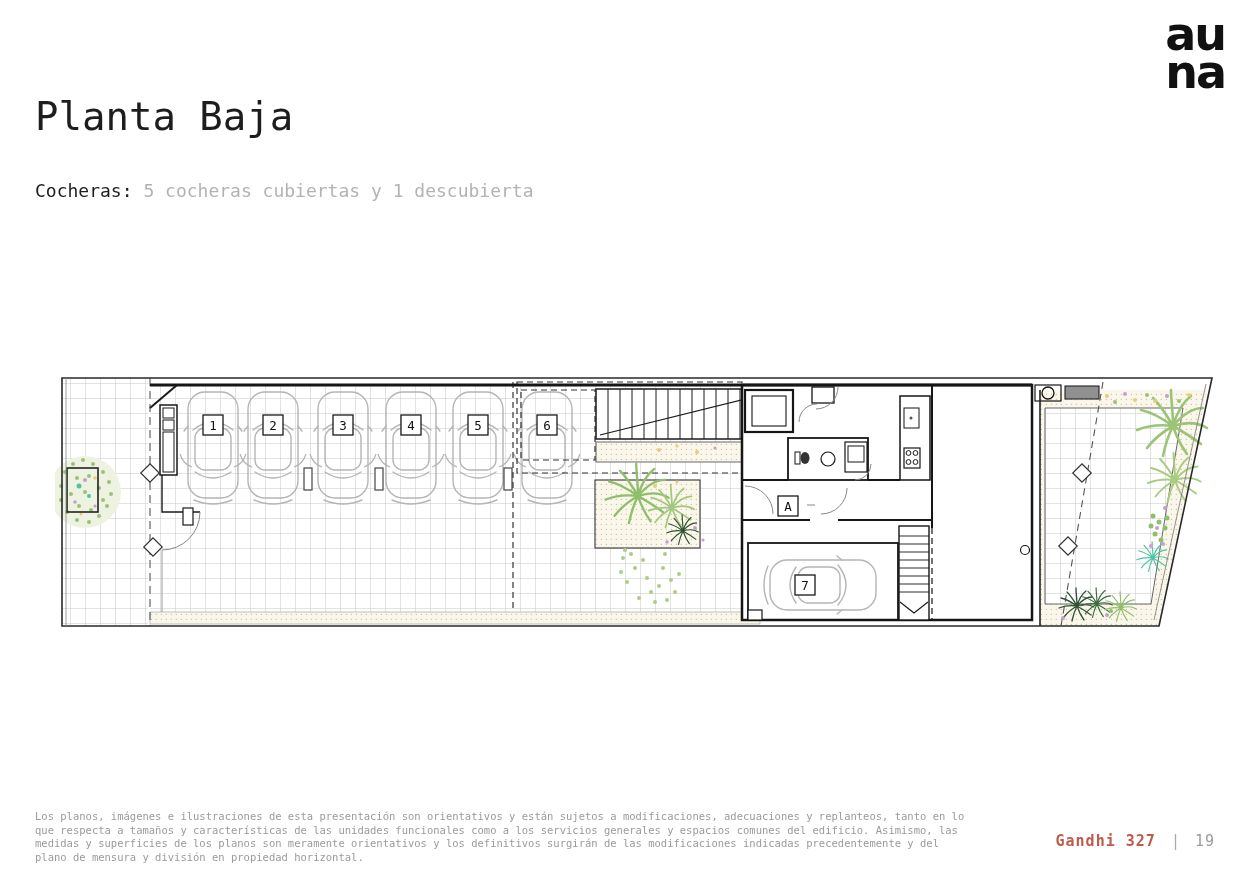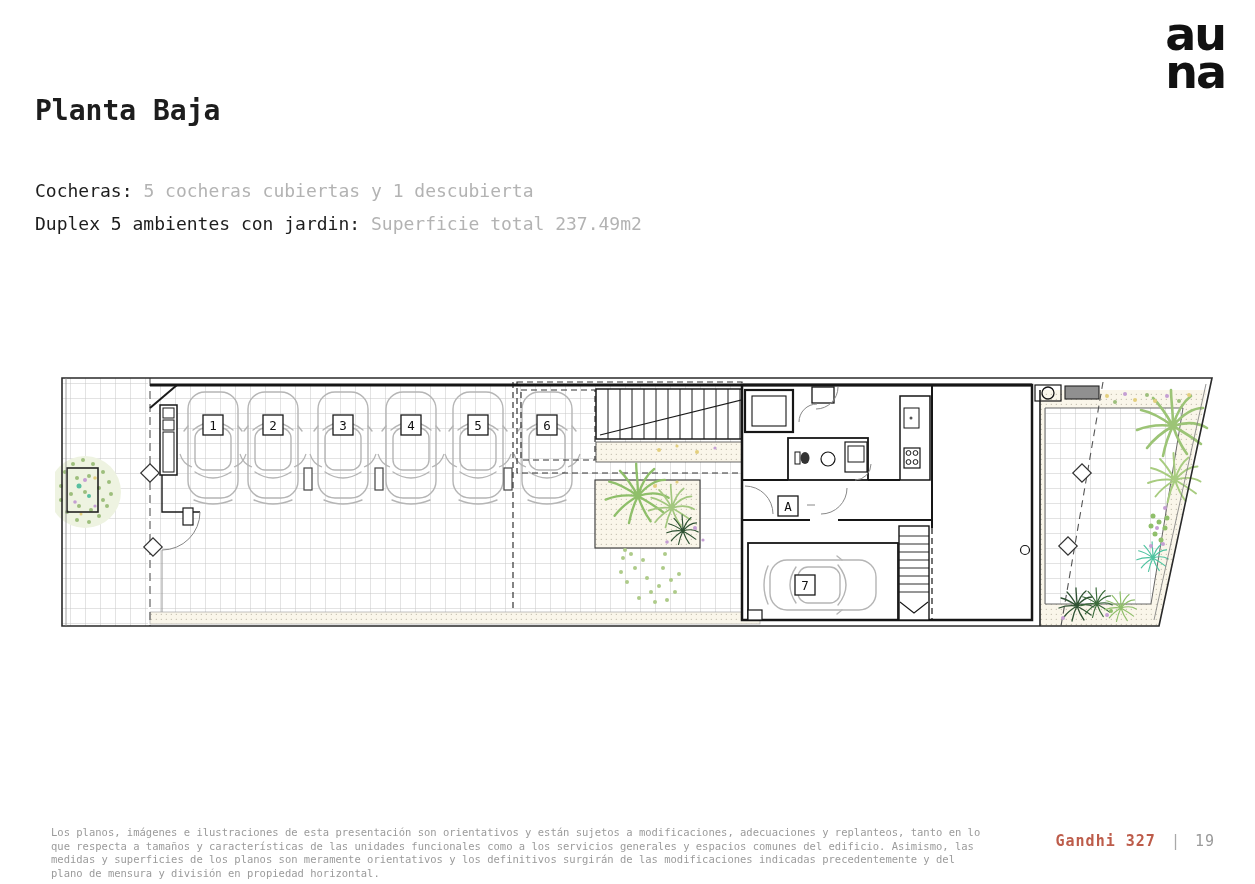--- a/index.html
+++ b/index.html
@@ -1,29 +1,29 @@
 <!DOCTYPE html>
 <html><head>
 <meta charset="utf-8">
 <style>
   html,body{margin:0;padding:0;background:#e8e8e8;}
   .page{position:relative;width:1255px;height:884px;background:#ffffff;overflow:hidden;
         font-family:"DejaVu Sans Mono","Liberation Mono",monospace;}
   .logo{position:absolute;top:16px;right:30px;text-align:left;color:#111;
         font-family:"DejaVu Sans","Liberation Sans",sans-serif;
         font-weight:700;font-size:46px;line-height:0.82;letter-spacing:-2px;}
-  .title{position:absolute;left:35px;top:94px;margin:0;font-size:28px;font-weight:700;
+  .title{position:absolute;left:35px;top:94px;margin:0;font-size:39px;font-weight:400;
          color:#1d1d1d;letter-spacing:0px;}
   .spec{position:absolute;left:35px;font-size:18px;white-space:nowrap;}
   .spec-1{top:180px;}
   .spec-2{top:213px;}
   .spec-label{font-weight:400;color:#1d1d1d;}
   .spec-value{color:#b3b3b3;}
   .plan{position:absolute;left:55px;top:368px;width:1160px;height:272px;}
-  .disclaimer{position:absolute;left:35px;top:810px;width:930px;margin:16px;
+  .disclaimer{position:absolute;left:35px;top:810px;width:930px;margin:0;
               font-size:10.5px;line-height:1.3;color:#9b9b9b;}
   .pagefoot{position:absolute;right:40px;top:832px;font-size:15px;white-space:nowrap;}
   .project{color:#bd5c4a;font-weight:700;letter-spacing:1px;}
   .sep{color:#a9a9a9;padding:0 6px;}
   .pagenum{color:#9b9b9b;letter-spacing:1px;}
   svg text{font-family:"DejaVu Sans Mono","Liberation Mono",monospace;}
 </style>
 </head>
 <body>
 
@@ -32,24 +32,20 @@
   <div class="logo">
     <div>au</div>
     <div>na</div>
   </div>
 
   <h1 class="title">Planta Baja</h1>
 
   <div class="spec spec-1">
     <span class="spec-label">Cocheras:</span>
     <span class="spec-value">5 cocheras cubiertas y 1 descubierta</span>
-  </div>
-  <div class="spec spec-2">
-    <span class="spec-label">Duplex 5 ambientes con jardin:</span>
-    <span class="spec-value">Superficie total 237.49m2</span>
   </div>
 
   <div class="plan">
   <svg width="1160" height="272" viewBox="0 0 1160 272" xmlns="http://www.w3.org/2000/svg">
     <defs>
       <pattern id="tile" width="15" height="15" patternUnits="userSpaceOnUse">
         <rect width="15" height="15" fill="#ffffff"></rect>
         <path d="M15,0 H0 V15" fill="none" stroke="#c7c7c7" stroke-width="1"></path>
       </pattern>
       <pattern id="dots" width="5" height="5" patternUnits="userSpaceOnUse">

